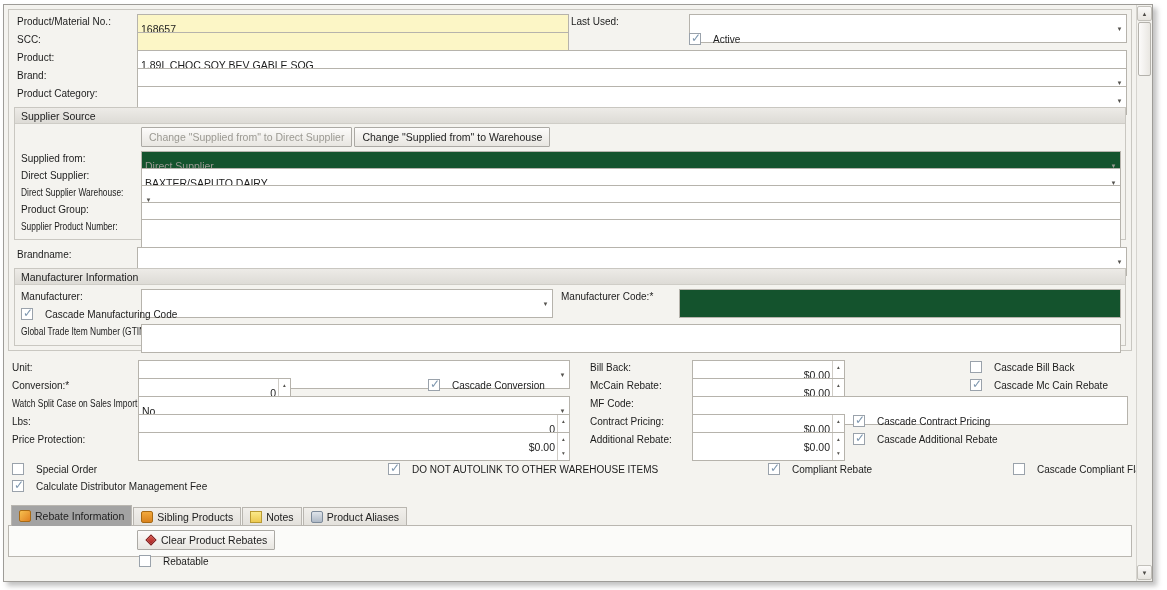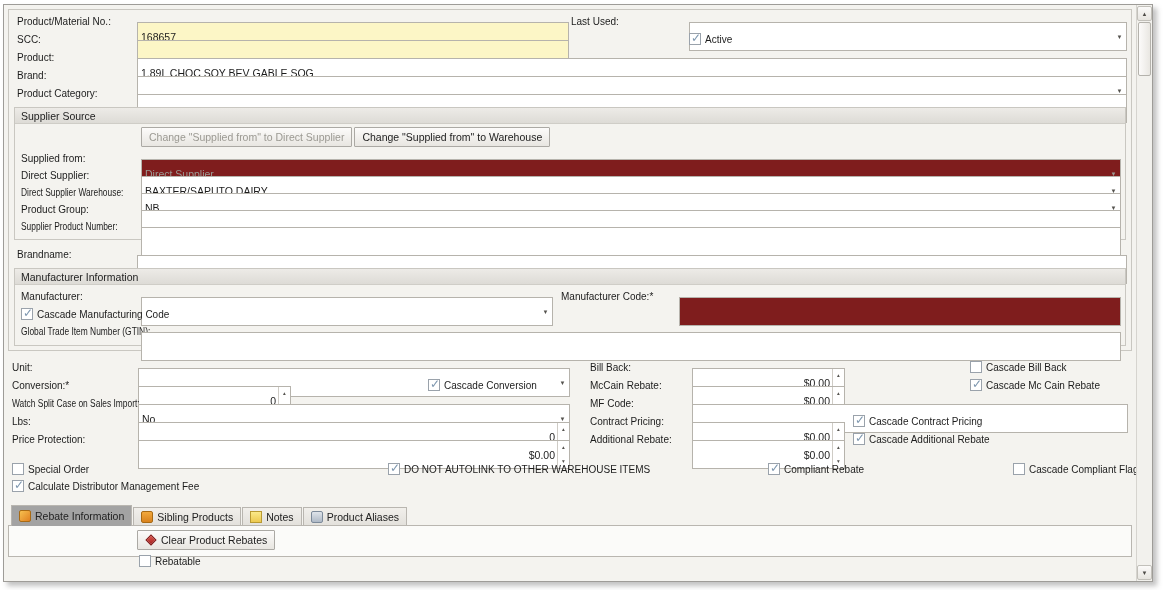--- a/index.html
+++ b/index.html
@@ -9,32 +9,32 @@
 
   .group { position:relative; border:1px solid #c9c7c1; }
   .ghead { height:16px; background:linear-gradient(#edebe7,#dddbd6); border-bottom:1px solid #cfcdc7; display:flex; align-items:center; padding-left:6px; font-size:10.5px; color:#222; }
   .gbody { position:relative; padding:3px 0 4px 0; }
 
   .row   { position:relative; height:18px; }
   .row17 { position:relative; height:17px; }
   .lbl { position:absolute; top:3px; font-size:10px; color:#1c1c1c; white-space:nowrap; }
   .compact { transform:scaleX(.84); transform-origin:0 50%; }
 
-  .field { position:absolute; top:9px; height:29px; border:1px solid #b6b3ac; background:#fff; display:flex; align-items:center; font-size:10.5px; color:#1c1c1c; }
+  .field { position:absolute; top:1px; height:29px; border:1px solid #b6b3ac; background:#fff; display:flex; align-items:center; font-size:10.5px; color:#1c1c1c; }
   .field input { width:100%; height:100%; border:0; outline:0; background:transparent; font:10.5px "Liberation Sans",sans-serif; padding:0 3px; color:#1c1c1c; }
   .field.hl { background:#fcf6c6; }
-  .field.disabled { background:#7f1d1d; }
+  .field.disabled { background:#14532d; }
   .combo .val { flex:1; padding:0 3px; white-space:nowrap; overflow:hidden; }
   .dd { width:13px; height:100%; display:flex; align-items:center; justify-content:center; font-size:6px; color:#55534f; }
   .combo.disabled .val, .combo.disabled .dd { color:#9c9a94; }
   .spin .val { flex:1; text-align:right; padding:0 2px; white-space:nowrap; }
   .spb { width:12px; height:100%; display:flex; flex-direction:column; border-left:1px solid #cfccc6; }
   .spb span { flex:1; display:flex; align-items:center; justify-content:center; font-size:5.5px; color:#55534f; line-height:1; }
 
-  .cb { position:absolute; top:2px; display:flex; align-items:center; gap:4px; font-size:10px; color:#1c1c1c; white-space:nowrap; cursor:default; }
+  .cb { position:absolute; top:2px; display:flex; align-items:center; gap:12px; font-size:10px; color:#1c1c1c; white-space:nowrap; cursor:default; }
   .cb .box { width:12px; height:12px; border:1px solid #9aa2ab; background:#fff; position:relative; flex:0 0 auto; }
   .cb.checked .box::after { content:"✓"; position:absolute; left:1px; top:-3px; font-size:12px; color:#7f98b0; }
 
   .btnrow { position:relative; height:23px; padding-left:126px; display:flex; gap:2px; align-items:flex-start; }
   .btn { display:inline-flex; align-items:center; gap:4px; height:20px; padding:0 7px; border:1px solid #aba9a4; background:linear-gradient(#fcfbfa,#e8e6e1); font-size:10.5px; color:#1c1c1c; border-radius:1px; }
   .btn.disabled span { color:#9b9992; }
 
   .details { position:relative; margin-top:8px; }
   .flags { position:relative; margin-top:12px; }
 
@@ -138,21 +138,20 @@
               <span class="lbl" style="left:6px">Direct Supplier:</span>
               <div class="field combo" style="left:126px;right:4px">
                 <span class="val">BAXTER/SAPUTO DAIRY</span>
                 <span class="dd">▼</span>
               </div>
             </div>
 
             <div class="row17">
               <span class="lbl compact" style="left:6px">Direct Supplier Warehouse:</span>
               <div class="field combo" style="left:126px;right:4px">
-                <span class="val">NB</span>
                 <span class="dd">▼</span>
               </div>
             </div>
 
             <div class="row17">
               <span class="lbl" style="left:6px">Product Group:</span>
               <div class="field" style="left:126px;right:4px">
                 <input value="" style="">
               </div>
             </div>

